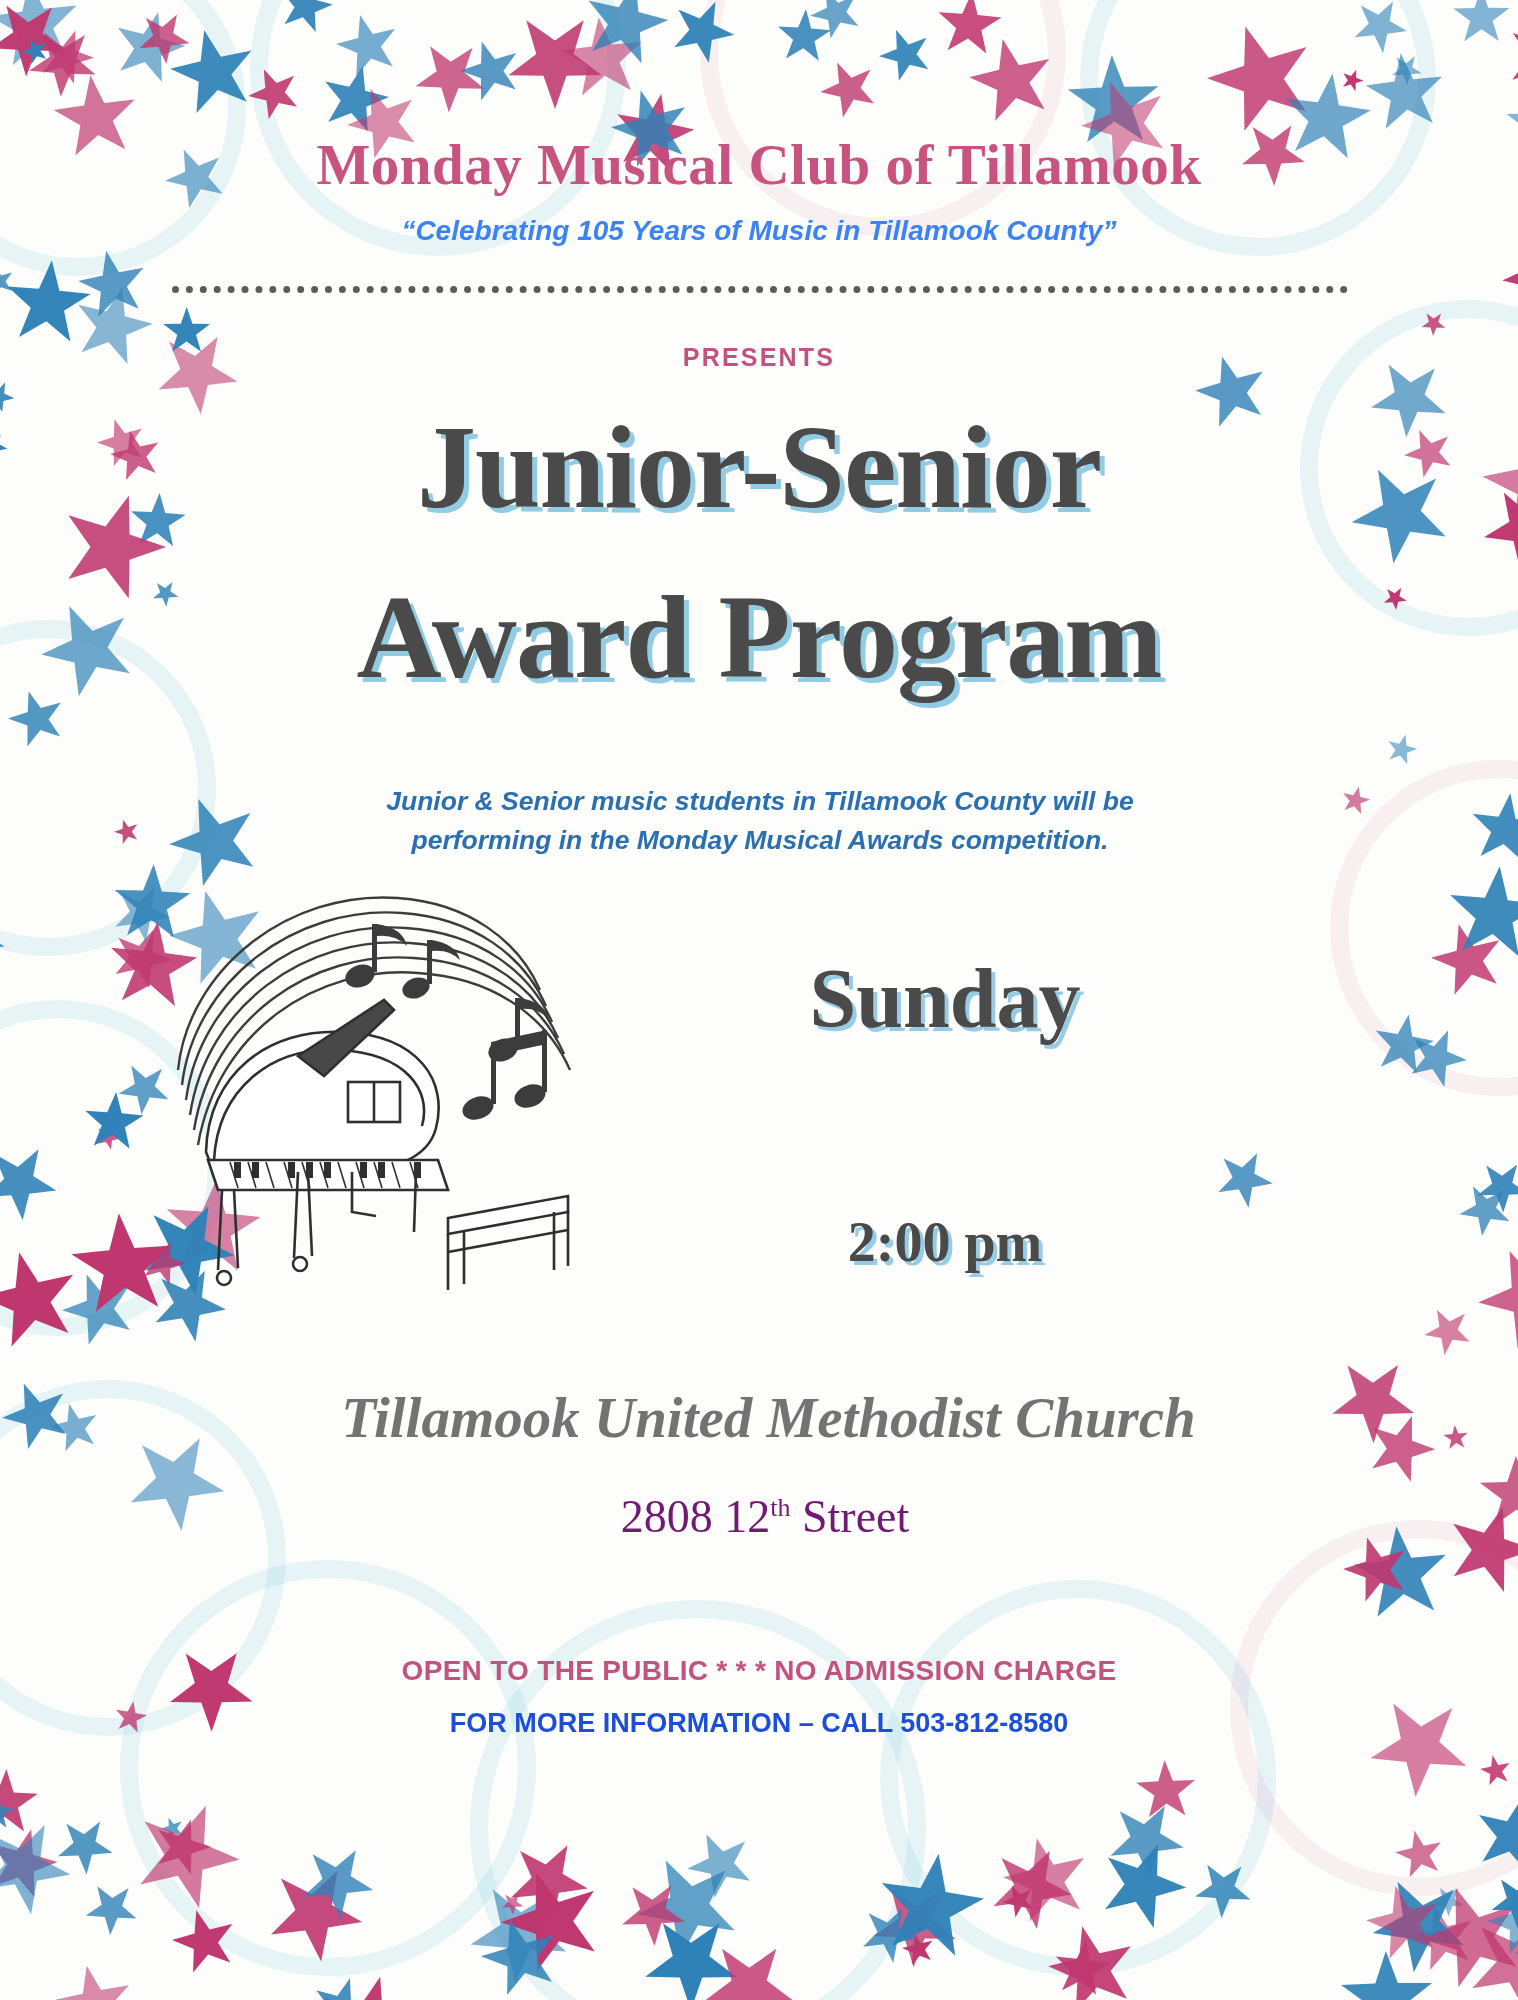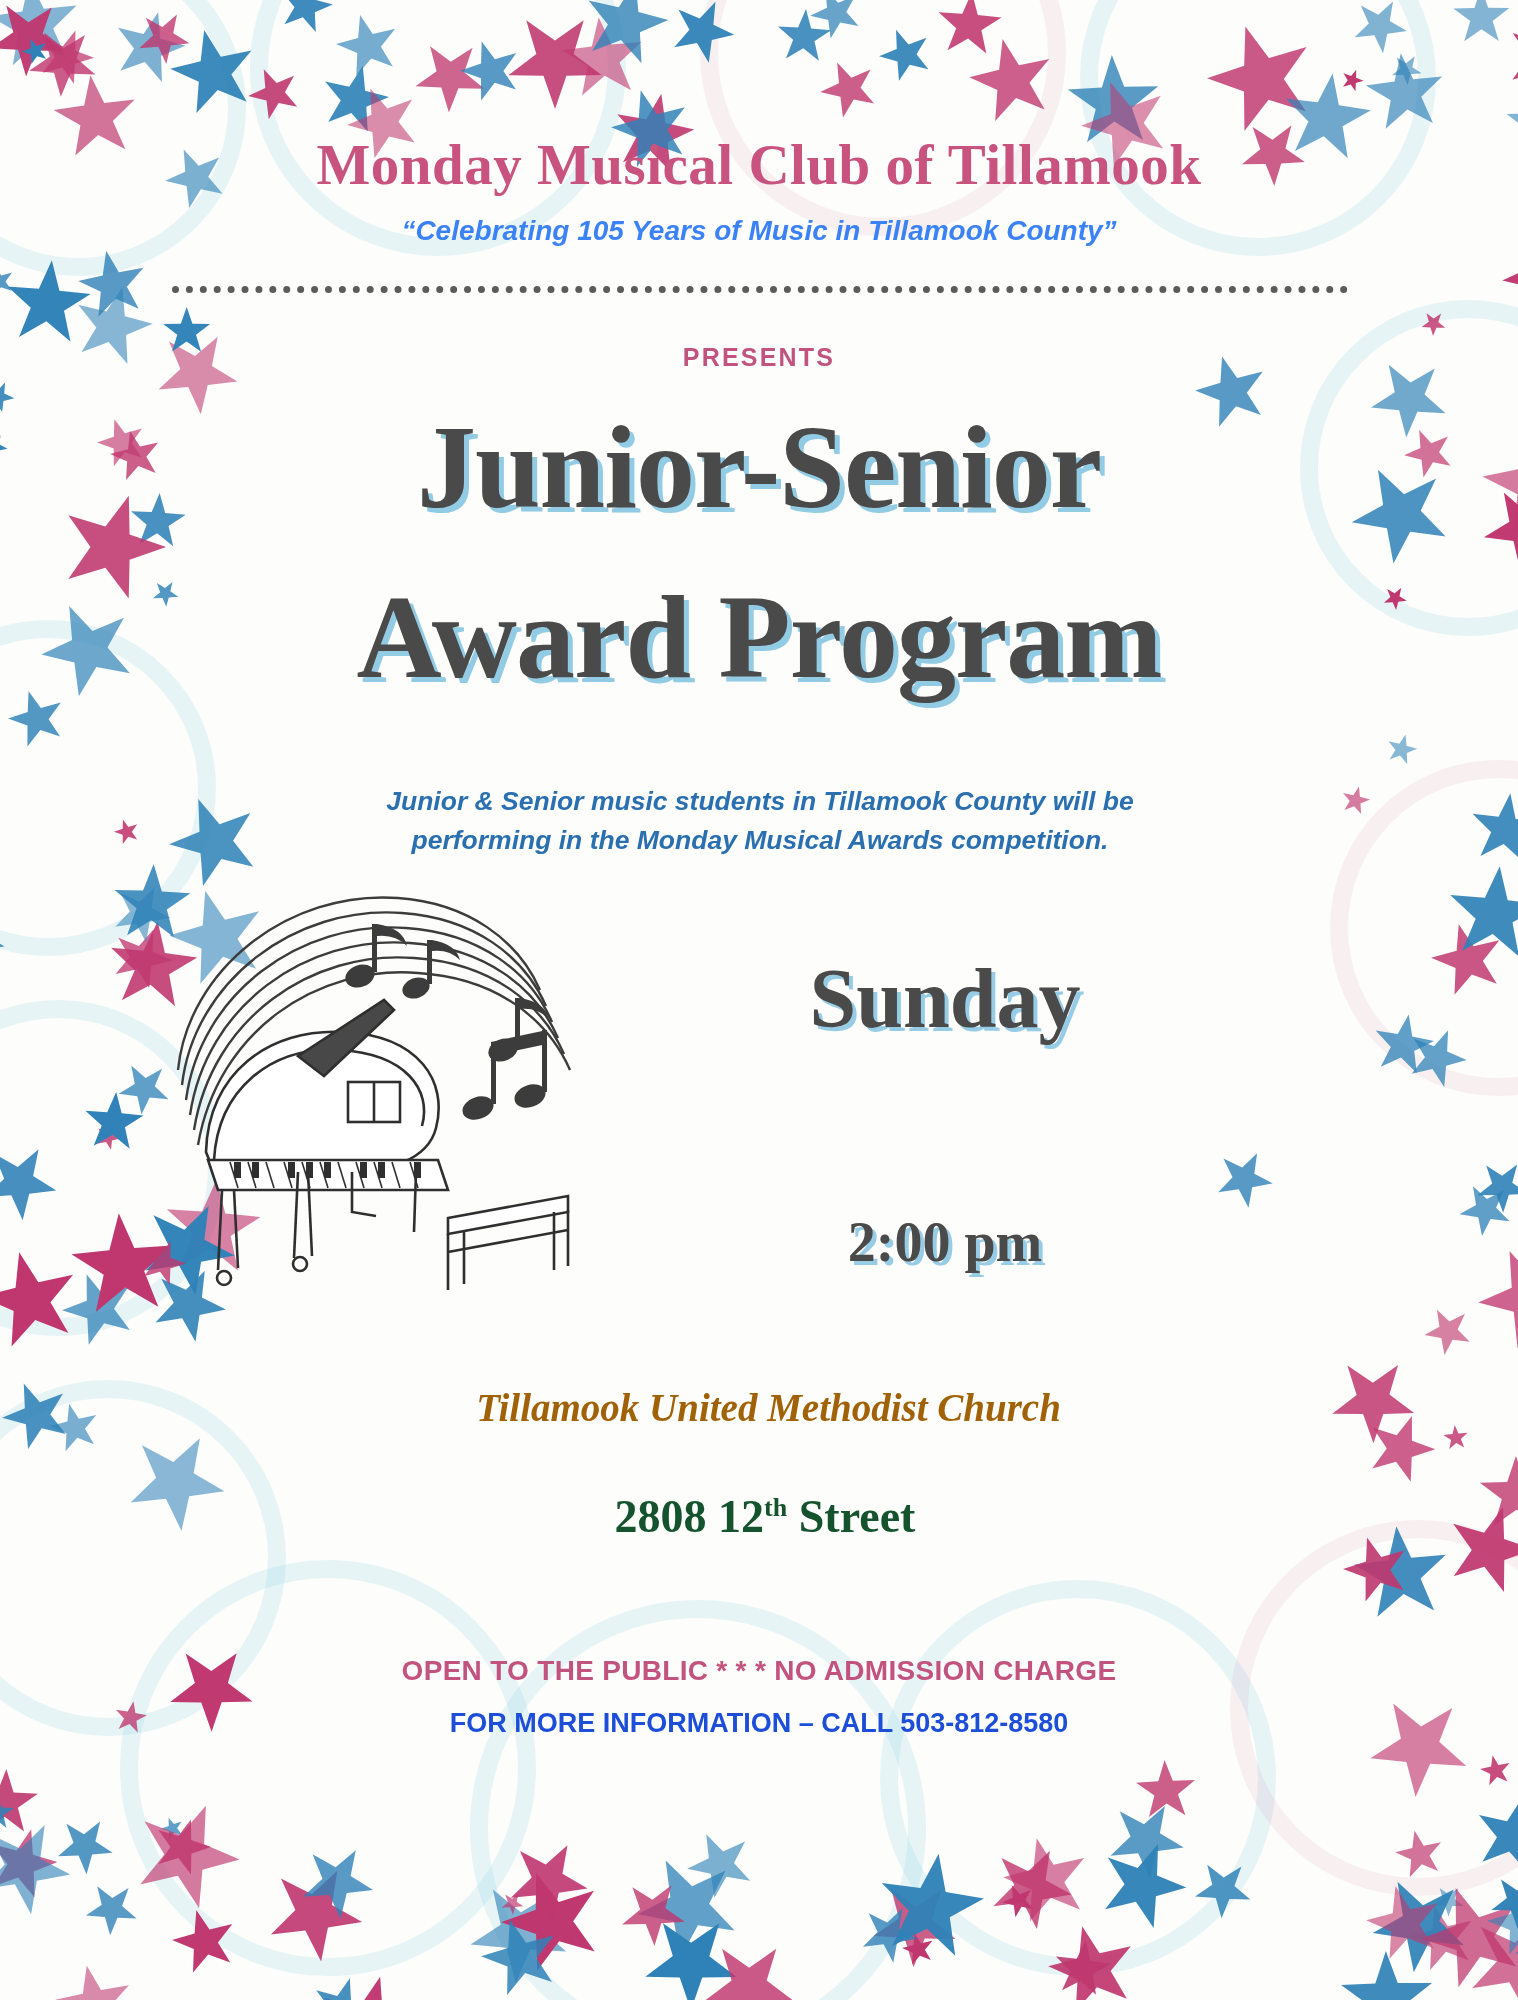--- a/index.html
+++ b/index.html
@@ -141,33 +141,33 @@
   .date { top: 1080px; font-size: 84px; }
   .time { top: 1210px; font-size: 56px; }
 
   .venue {
     position: absolute;
     left: 0; right: 0;
     top: 1385px;
     font-family: "Liberation Serif", serif;
     font-style: italic;
     font-weight: 700;
-    font-size: 39px;
-    color: #a16207;
+    font-size: 57px;
+    color: #737373;
     padding-left: 19px;
   }
 
   .address {
     position: absolute;
     left: 12px; right: 0;
     top: 1490px;
     font-family: "Liberation Serif", serif;
-    font-weight: 700;
+    font-weight: 400;
     font-size: 46px;
-    color: #14532d;
+    color: #701a75;
   }
   .address sup {
     font-size: 26px;
     vertical-align: super;
   }
 
   .public-line {
     position: absolute;
     left: 0; right: 0;
     top: 1655px;

